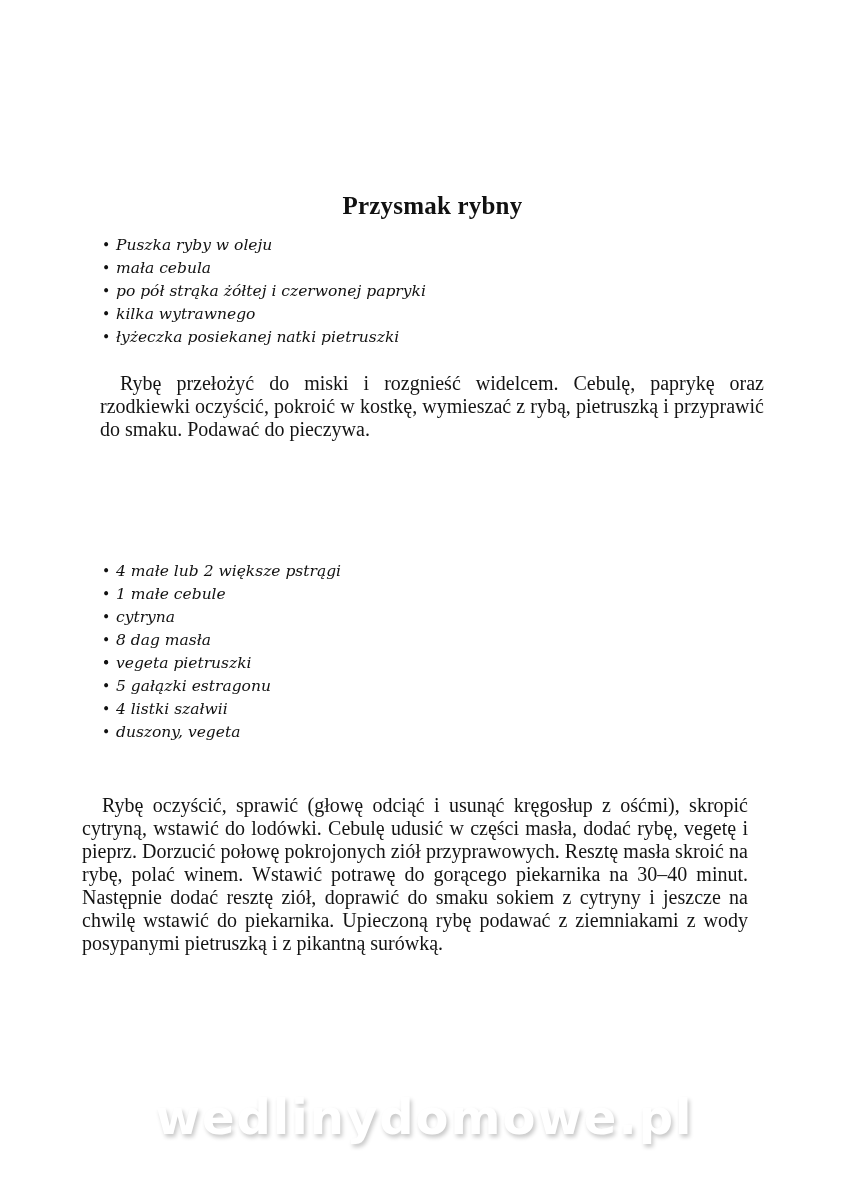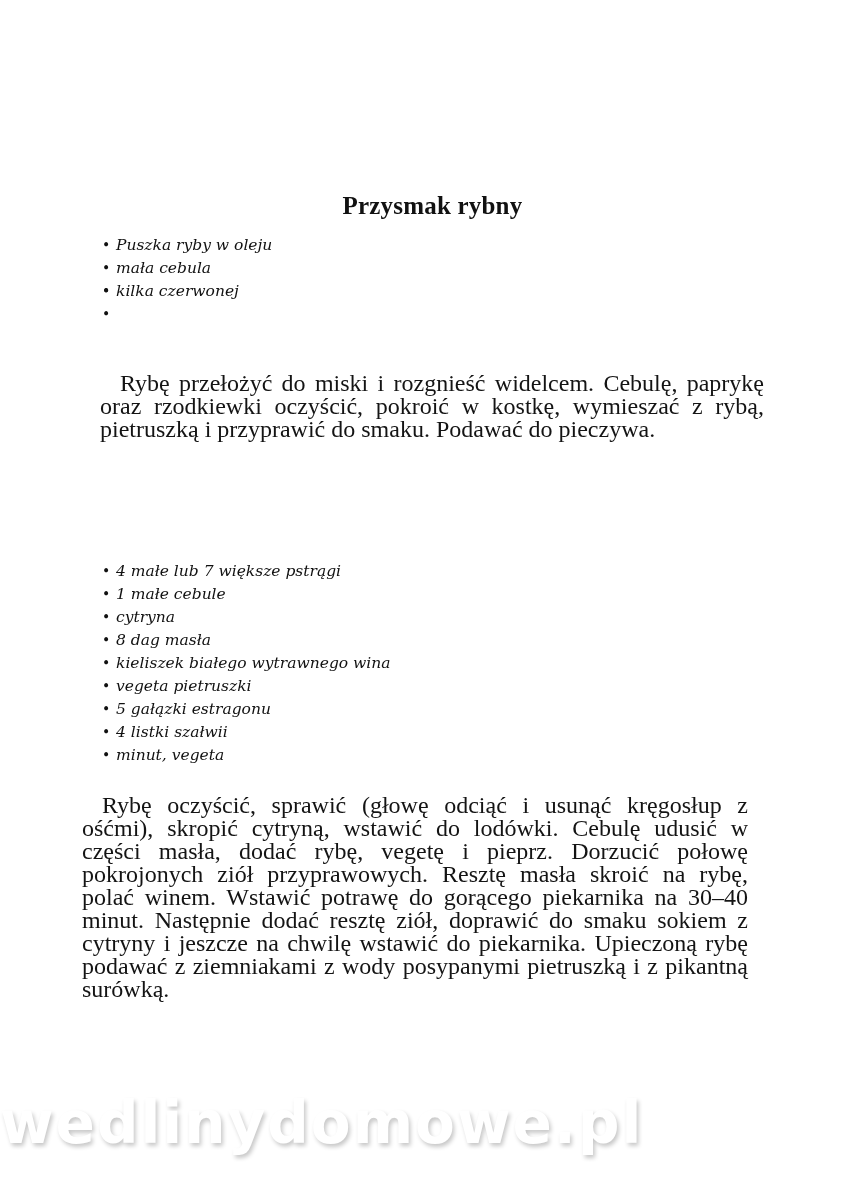--- a/index.html
+++ b/index.html
@@ -11,53 +11,53 @@
     }
     .t1 { top: 192px; padding-left: 16px; box-sizing: border-box; }
     .t2 { top: 517px; padding-left: 32px; box-sizing: border-box; }
     ul.ing { position: absolute; list-style: none; margin: 0; padding: 0; left: 102px;
       font-family: "DejaVu Serif", serif; font-style: italic; font-size: 15.5px; line-height: 23px; }
     ul.ing li { position: relative; padding-left: 14px; white-space: nowrap; }
     ul.ing li .bullet { position: absolute; left: 0; top: 0; font-style: normal; font-size: 14px; }
     .ing1 { top: 234px; }
     .ing2 { top: 560px; }
     .para {
-      position: absolute; margin: 0; font-family: "Liberation Serif", serif; font-size: 24px;
+      position: absolute; margin: 0; font-family: "Liberation Serif", serif; font-size: 20px;
       line-height: 23px; text-align: justify; text-indent: 20px; color: #141414;
     }
     .p1 { top: 372px; left: 100px; width: 664px; }
     .p2 { top: 794px; left: 82px; width: 666px; }
     .watermark {
-      position: absolute; top: 1089px; left: 0; width: 849px; 
-      font-family: "DejaVu Sans", sans-serif; font-weight: bold; font-size: 58px; letter-spacing: 2px;
+      position: absolute; top: 1089px; left: 0; width: 849px; text-align: center;
+      font-family: "DejaVu Sans", sans-serif; font-weight: bold; font-size: 48px; letter-spacing: 2px;
       color: #ffffff; text-shadow: 2px 3px 4px rgba(0,0,0,0.22);
     }
   </style>
 </head>
 <body>
 
 <div class="page">
 
   <h2 class="title t1">Przysmak rybny</h2>
   <ul class="ing ing1">
     <li><span class="bullet">•</span><span>Puszka ryby w oleju</span></li>
     <li><span class="bullet">•</span><span>mała cebula</span></li>
-    <li><span class="bullet">•</span></li>
-    <li><span class="bullet">•</span><span>kilka czerwonej</span></li>
-    <li><span class="bullet">•</span></li>
+    <li><span class="bullet">•</span><span>po pół strąka żółtej i czerwonej papryki</span></li>
+    <li><span class="bullet">•</span><span>kilka wytrawnego</span></li>
+    <li><span class="bullet">•</span><span>łyżeczka posiekanej natki pietruszki</span></li>
   </ul>
   <p class="para p1">Rybę przełożyć do miski i rozgnieść widelcem. Cebulę, paprykę oraz rzodkiewki oczyścić, pokroić w kostkę, wymieszać z rybą, pietruszką i przyprawić do smaku. Podawać do pieczywa.</p>
 
   <ul class="ing ing2">
-    <li><span class="bullet">•</span><span>4 małe lub 7 większe pstrągi</span></li>
+    <li><span class="bullet">•</span><span>4 małe lub 2 większe pstrągi</span></li>
     <li><span class="bullet">•</span><span>1 małe cebule</span></li>
     <li><span class="bullet">•</span><span>cytryna</span></li>
     <li><span class="bullet">•</span><span>8 dag masła</span></li>
-    <li><span class="bullet">•</span><span>kieliszek białego wytrawnego wina</span></li>
+    <li><span class="bullet">•</span></li>
     <li><span class="bullet">•</span><span>vegeta pietruszki</span></li>
     <li><span class="bullet">•</span><span>5 gałązki estragonu</span></li>
     <li><span class="bullet">•</span><span>4 listki szałwii</span></li>
-    <li><span class="bullet">•</span><span>minut, vegeta</span></li>
+    <li><span class="bullet">•</span><span>duszony, vegeta</span></li>
   </ul>
   <p class="para p2">Rybę oczyścić, sprawić (głowę odciąć i usunąć kręgosłup z ośćmi), skropić cytryną, wstawić do lodówki. Cebulę udusić w części masła, dodać rybę, vegetę i pieprz. Dorzucić połowę pokrojonych ziół przyprawowych. Resztę masła skroić na rybę, polać winem. Wstawić potrawę do gorącego piekarnika na 30–40 minut. Następnie dodać resztę ziół, doprawić do smaku sokiem z cytryny i jeszcze na chwilę wstawić do piekarnika. Upieczoną rybę podawać z ziemniakami z wody posypanymi pietruszką i z pikantną surówką.</p>
 
   <div class="watermark">wedlinydomowe.pl</div>
 </div>
 
 </body></html>

